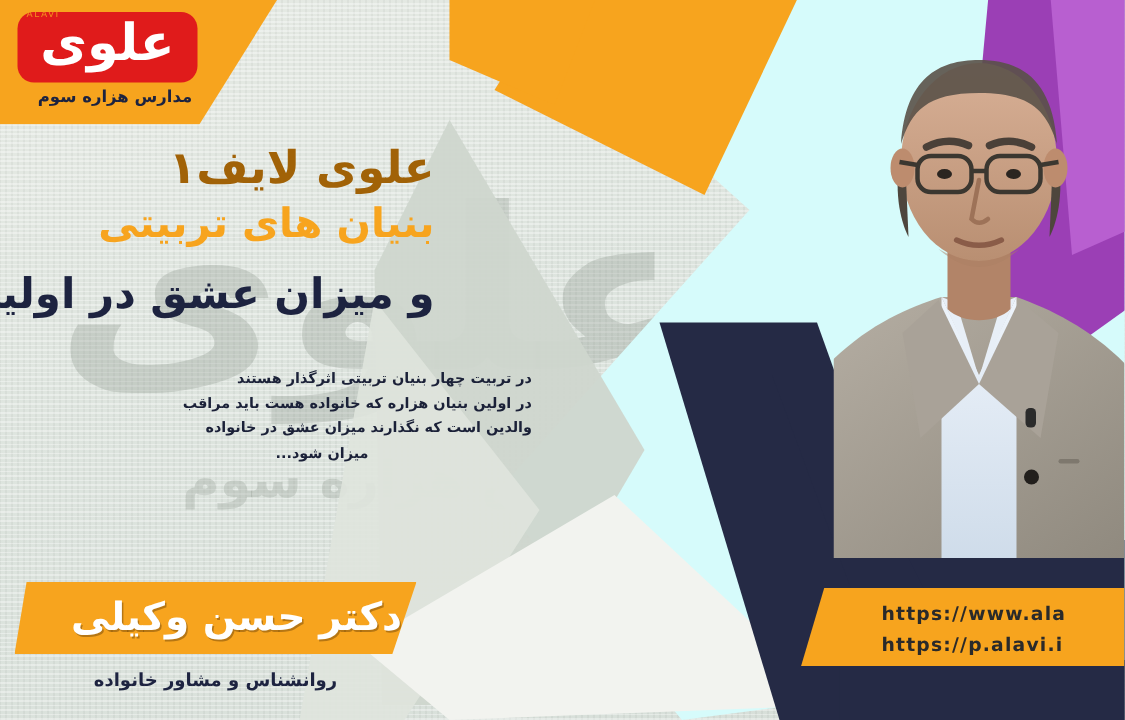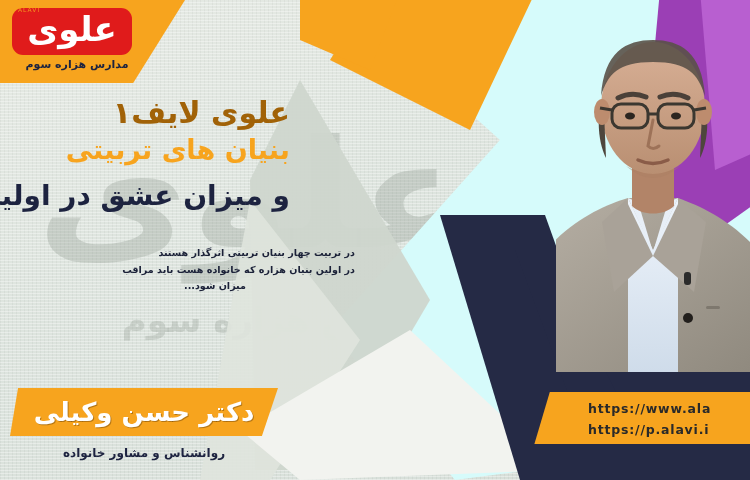--- a/index.html
+++ b/index.html
@@ -85,21 +85,21 @@
   .body-copy .ln{ white-space:nowrap; display:block; }
   .body-copy .ctr{ text-align:center; }
 
   
   .speaker-band{
     position:absolute; left:10px; top:388px; width:268px; height:48px;
     background:#F7A41E; z-index:6;
     clip-path:polygon(3% 0, 100% 0, 94% 100%, 0 100%);
   }
   .speaker-name{
-    position:absolute; left:10px; top:388px; width:268px; height:48px;
+    position:absolute; left:24px; top:388px; width:268px; height:48px;
     z-index:7; display:flex; align-items:center; justify-content:center;
     color:#fff; font-size:26px; font-weight:bold; letter-spacing:-.5px;
     text-shadow:1px 1px 0 rgba(60,35,0,.35);
   }
   .speaker-role{
     position:absolute; left:10px; top:446px; width:268px; z-index:7;
     text-align:center; color:#1d2340; font-size:12px; font-weight:bold;
   }
 
   
@@ -239,20 +239,21 @@
 
   <div class="heads">
     <div class="h-line h1">علوی لایف۱</div>
     <div class="h-line h2">بنیان های تربیتی</div>
     <div class="h-line h3">و میزان عشق در اولین بنیان</div>
   </div>
 
   <div class="body-copy">
     <span class="ln">در تربیت چهار بنیان تربیتی اثرگذار هستند</span>
     <span class="ln">در اولین بنیان هزاره که خانواده هست باید مراقب</span>
+    <span class="ln">والدین است که نگذارند میزان عشق در خانواده</span>
     <span class="ln ctr">میزان شود...</span>
   </div>
 
   <div class="speaker-band"></div>
   <div class="speaker-name">دکتر حسن وکیلی</div>
   <div class="speaker-role">روانشناس و مشاور خانواده</div>
 
   <div class="url-band"></div>
   <div class="url-list">
     <div>https://www.ala</div>

